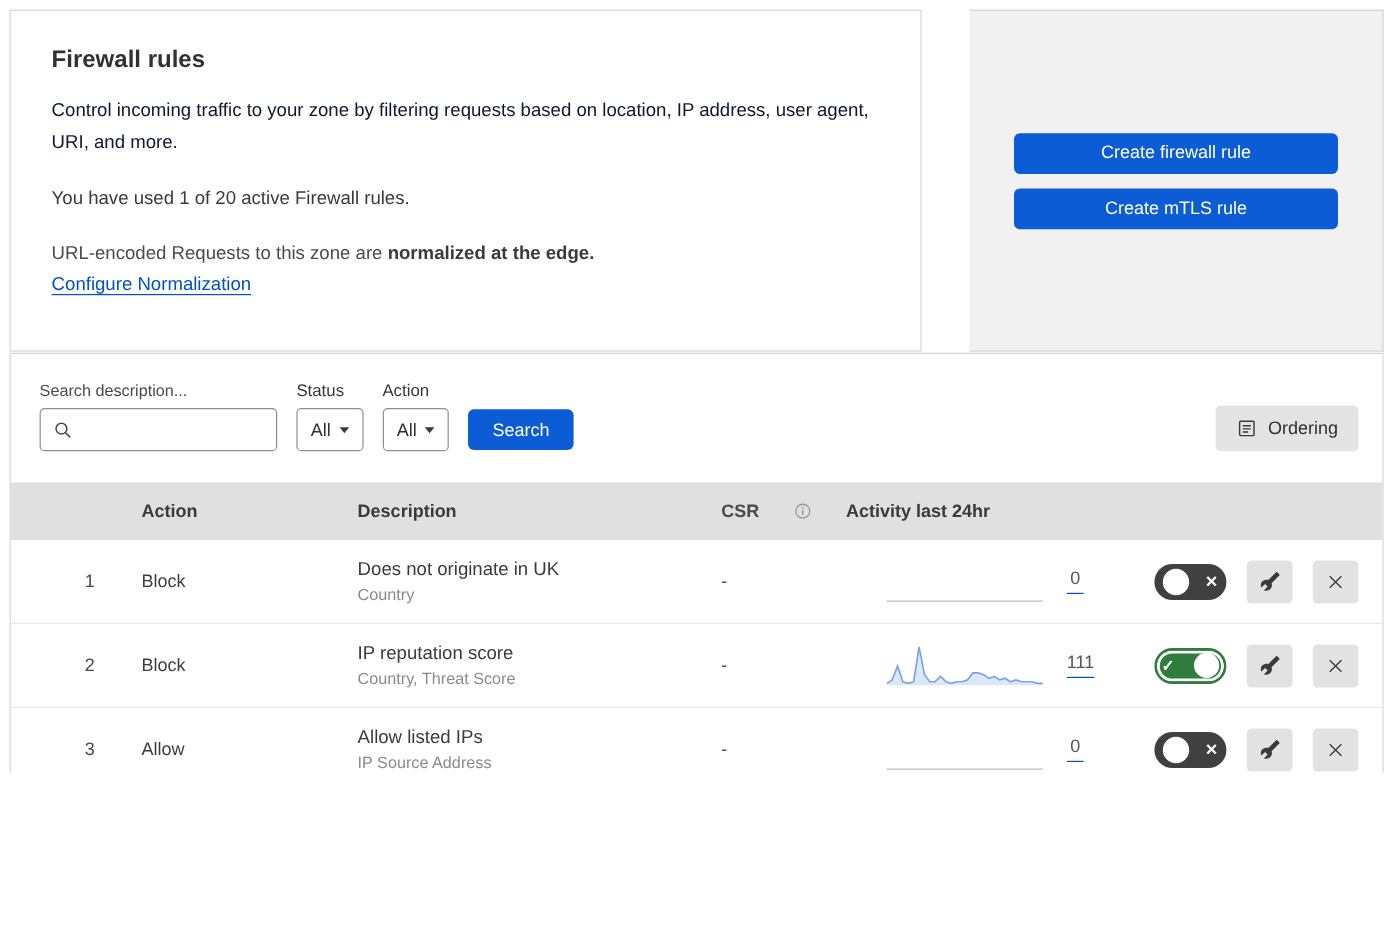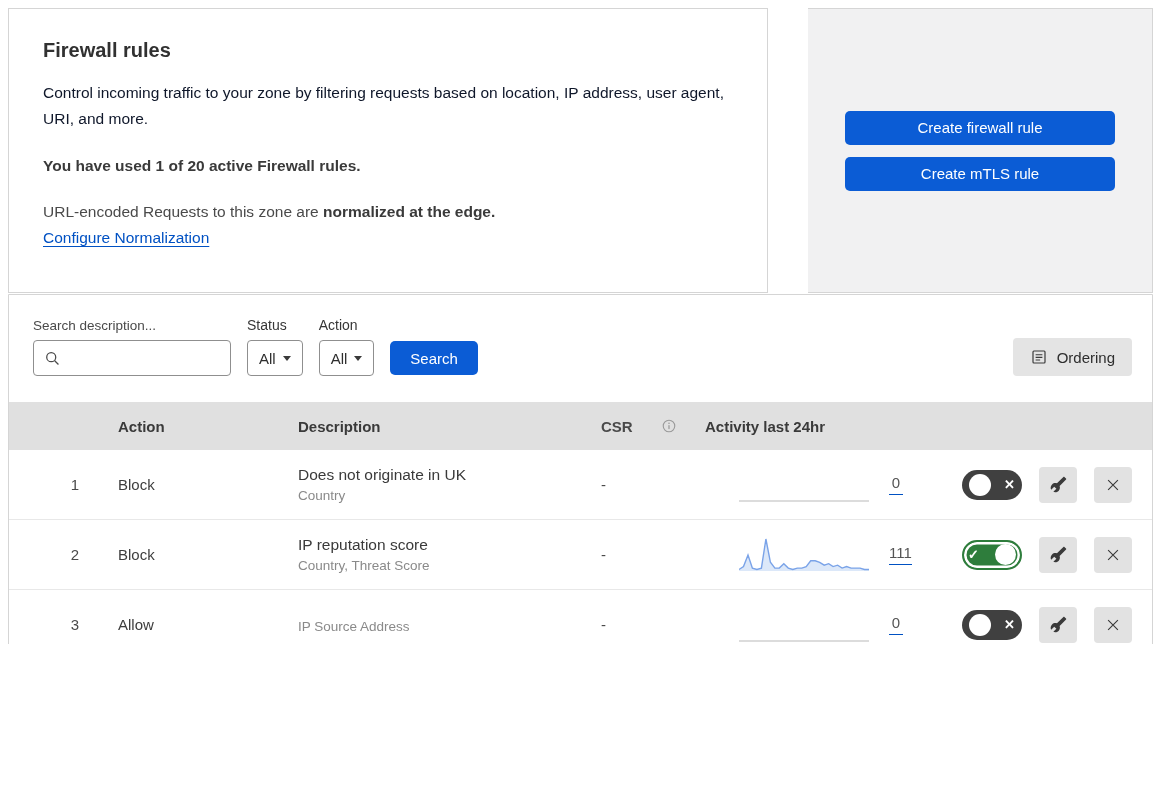--- a/index.html
+++ b/index.html
@@ -5,21 +5,21 @@
   * { box-sizing: border-box; margin: 0; padding: 0; }
   html,body { background:#fff; }
   body { font-family: "Liberation Sans", sans-serif; color:#3d3d3d; }
   .page { width:1161px; height:644px; padding:8px; position:relative; }
 
   
   .top-section { display:flex; height:285px; }
   .intro-card { flex:1; background:#fff; border:1px solid #d5d5d5; padding:30px 34px; }
   .intro-title { font-size:20px; font-weight:700; color:#313131; margin-bottom:18px; }
   .intro-desc { font-size:15.5px; line-height:1.65; color:#0f172a; max-width:725px; margin-bottom:26px; }
-  .intro-usage { font-size:15.5px; font-weight:700; color:#3a3a3a; margin-bottom:28px; }
+  .intro-usage { font-size:15.5px; font-weight:400; color:#3a3a3a; margin-bottom:28px; }
   .intro-norm { font-size:15.5px; color:#4a4a4a; margin-bottom:8px; }
   .intro-norm b { color:#3a3a3a; }
   .text-link { color:#0051c3; font-size:15.5px; text-decoration:underline; text-underline-offset:3px; cursor:pointer; }
 
   .cta-panel { width:345px; background:#f1f1f2; border:1px solid #d5d5d5; border-left:none;
                display:flex; flex-direction:column; justify-content:center; gap:12px; padding:0 37px;margin-left:40px; }
   .btn-primary { display:block; width:100%; height:34px; background:#0b5cd5; color:#fff; border:none;
                  border-radius:5px; font-size:15px; font-family:inherit; cursor:pointer; }
 
   
@@ -247,20 +247,21 @@
             </span>
           </button>
         </div>
       </div>
     </div>
 
     <div class="trow">
       <div class="c-num">3</div>
       <div class="c-pad">Allow</div>
       <div class="c-pad">
+        <div class="desc-main">Allow listed IPs</div>
         <div class="desc-sub">IP Source Address</div>
       </div>
       <div class="c-csr">-</div>
       <div class="c-activity">
         <span class="spark">
             <svg width="130" height="40">
               <line x1="0" y1="36" x2="130" y2="36" stroke="#b9b9b9" stroke-width="1"></line>
             </svg>
           </span>
         <a class="count" href="#">0</a>

